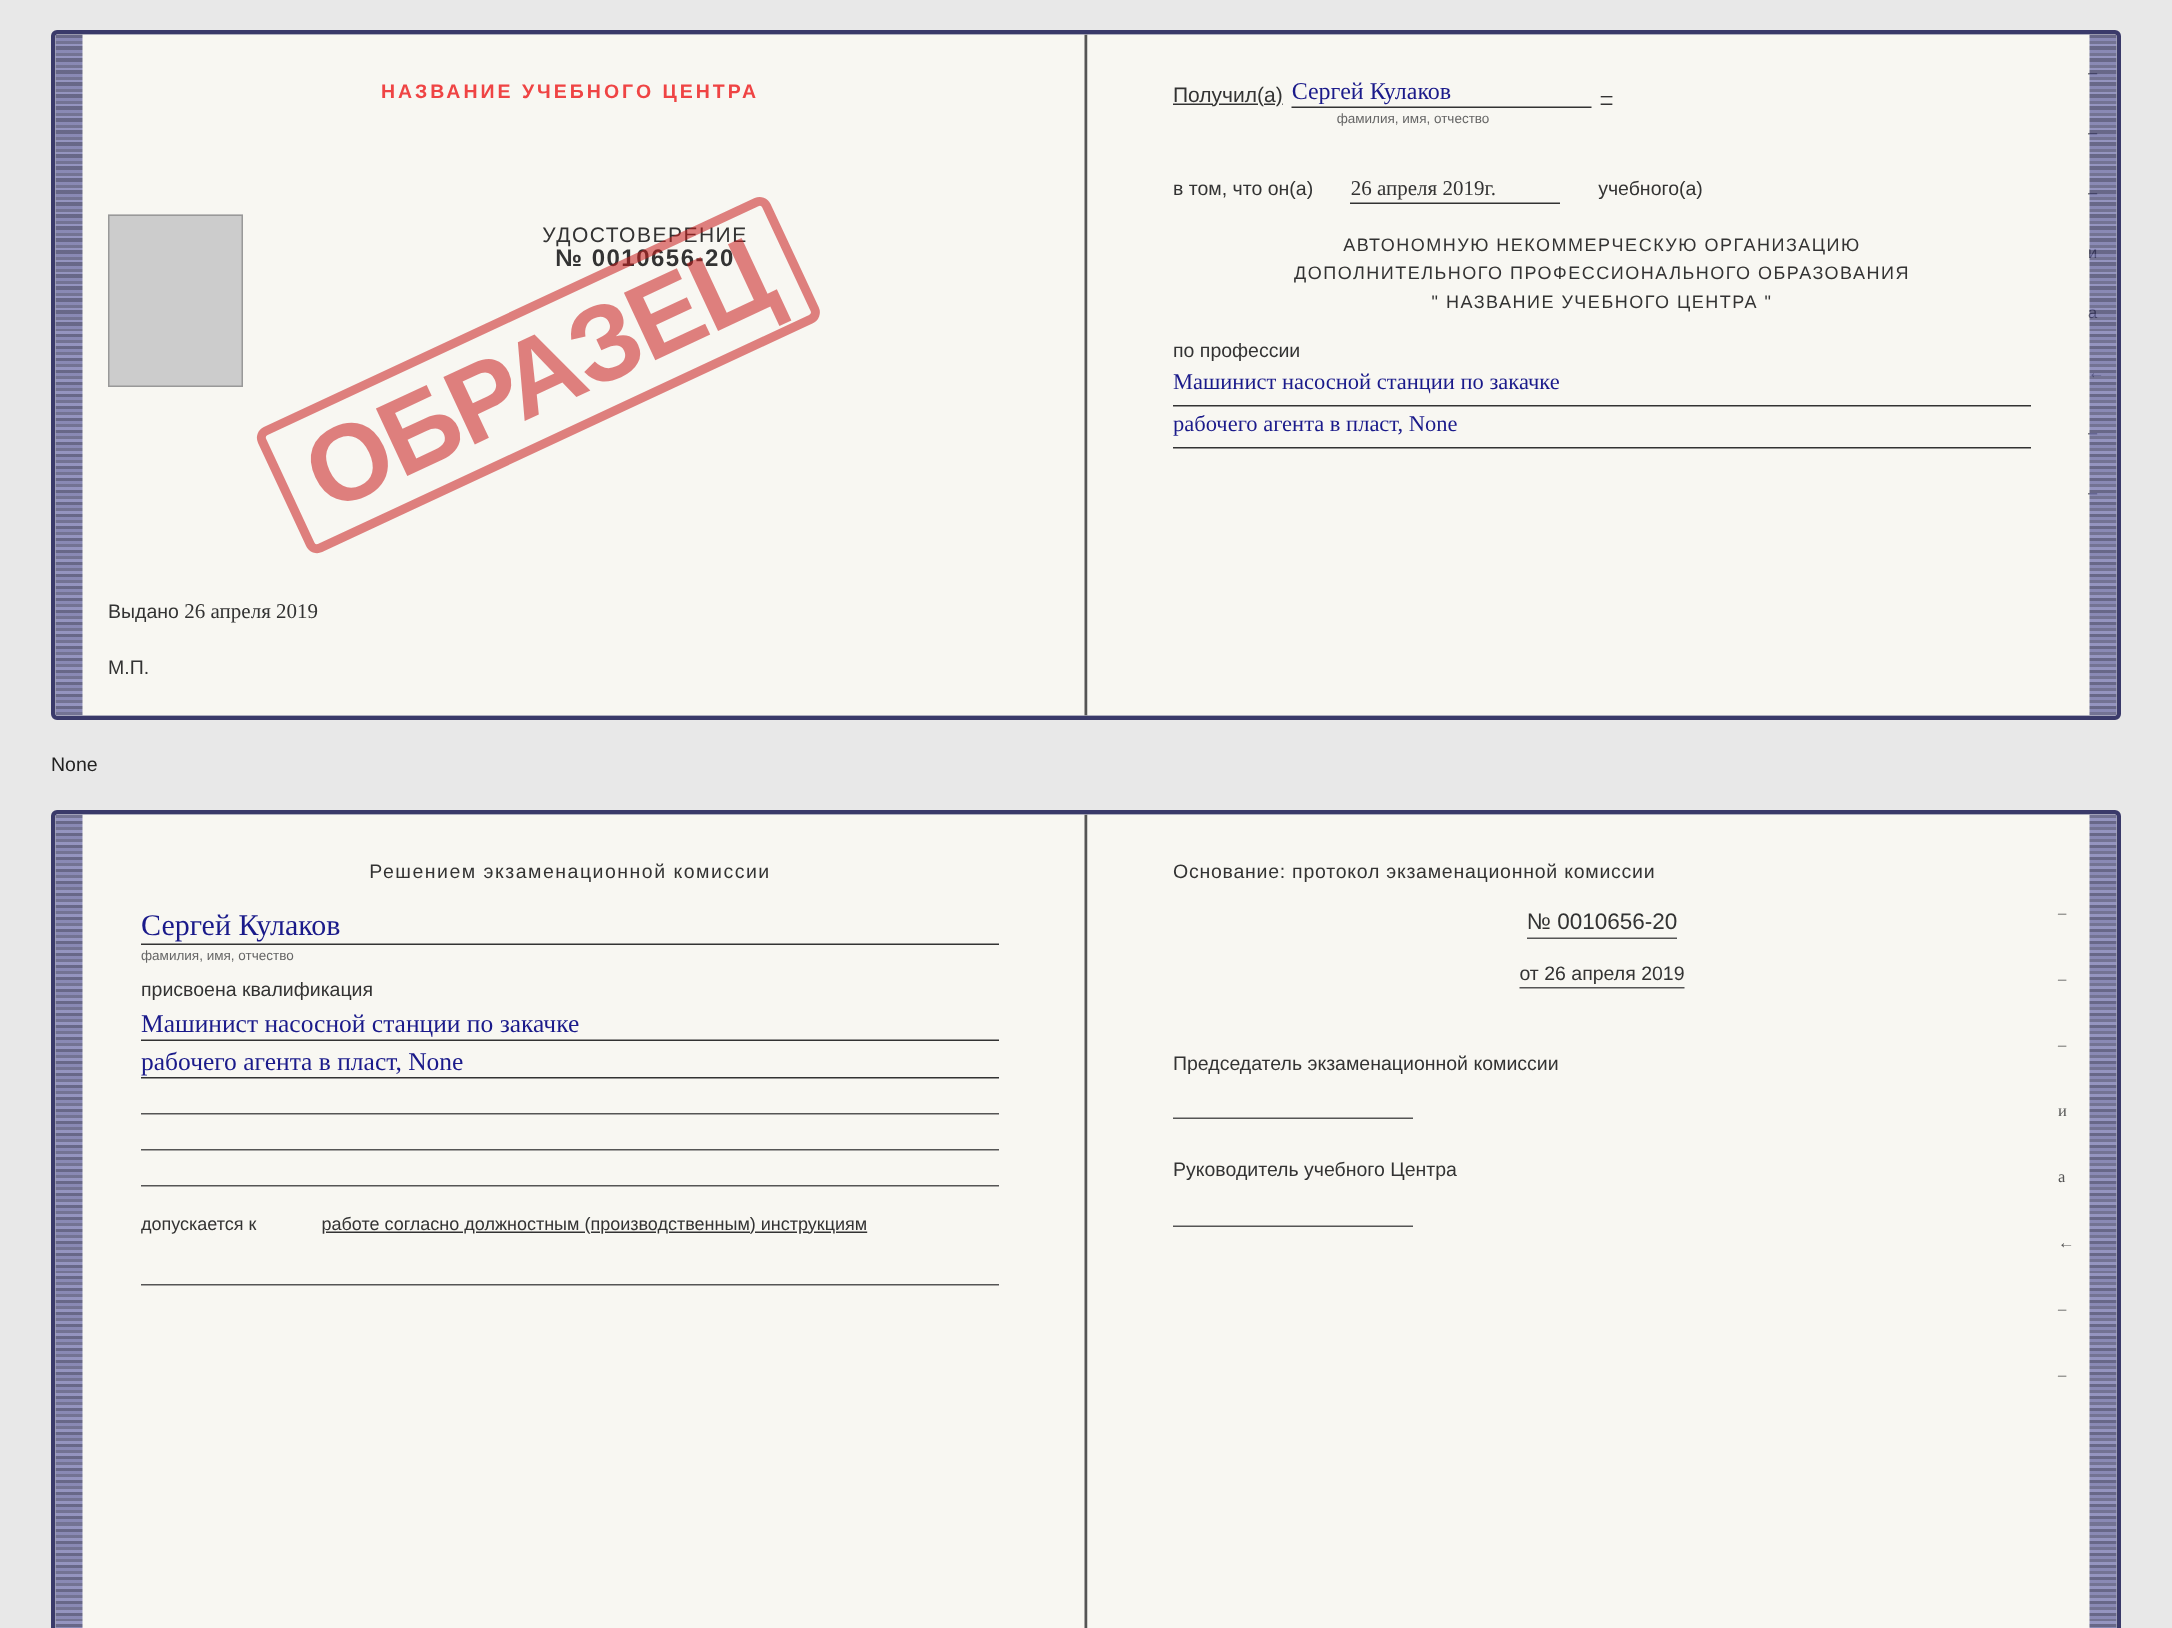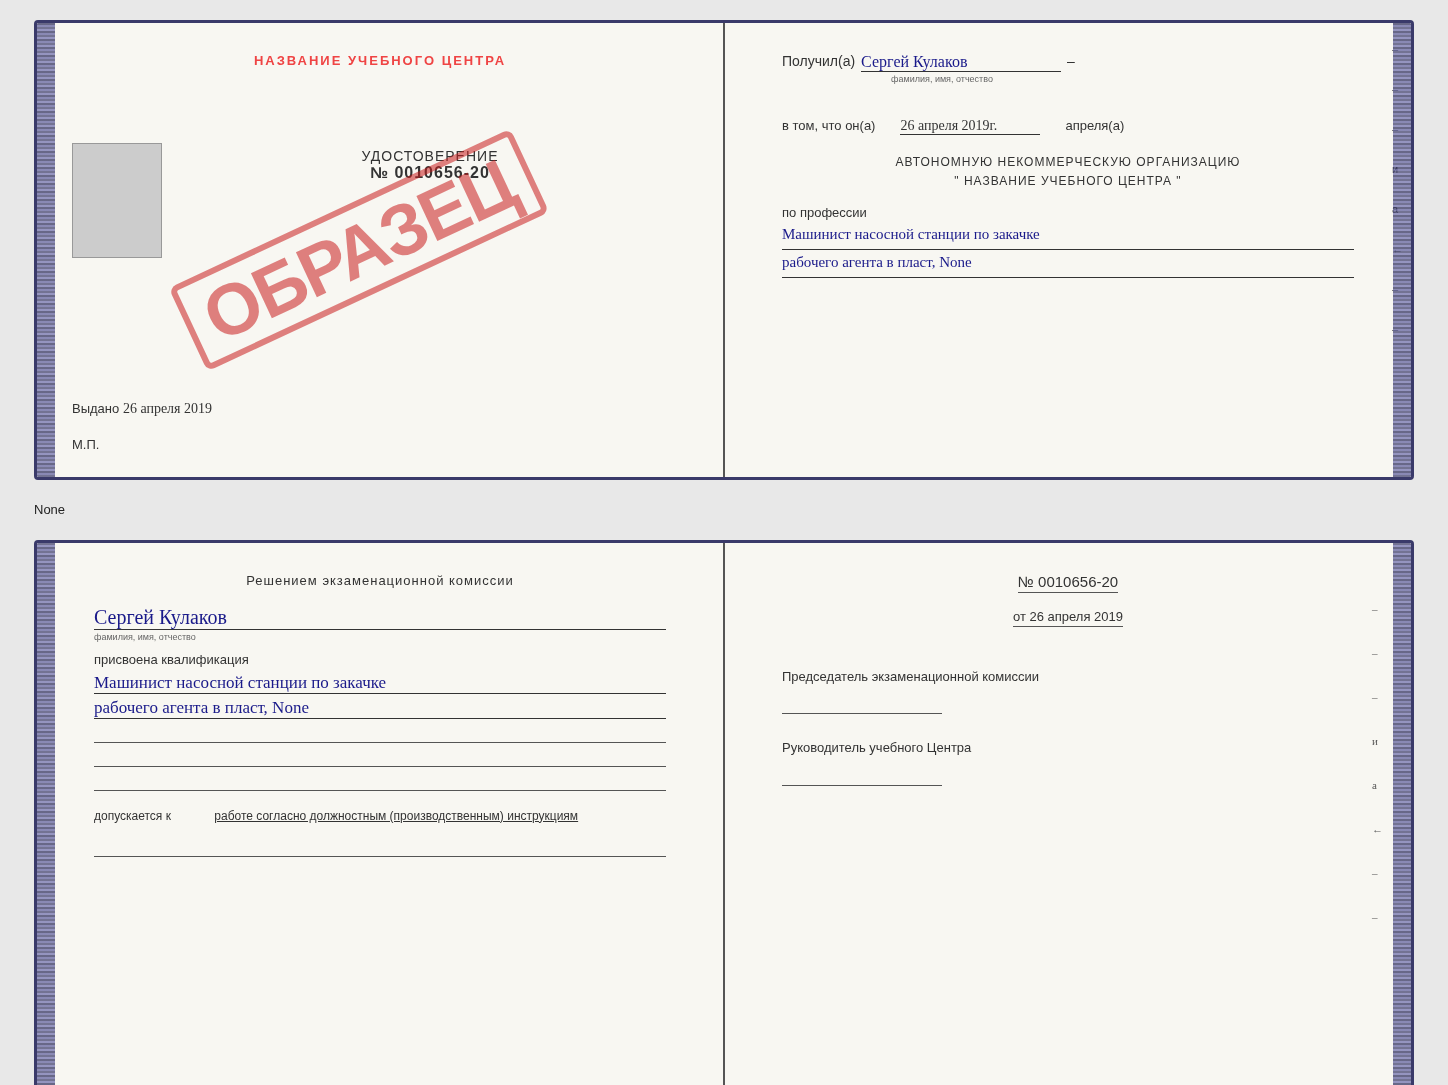--- a/index.html
+++ b/index.html
@@ -129,22 +129,23 @@
       border: 1px solid #999;
     }
 
     
     .poluchil-row {
       font-size: 14px;
       color: #333;
       font-family: Arial, sans-serif;
       margin-bottom: 18px;
       display: flex;
-      align-items: flex-start;
+      align-items: center;
       gap: 6px;
+      text-decoration: underline;
     }
 
     .handwritten {
       font-family: 'Segoe Script', 'Brush Script MT', cursive;
       font-size: 16px;
       color: #1a1a8a;
       border-bottom: 1px solid #333;
       min-width: 200px;
       display: inline-block;
     }
@@ -426,26 +427,27 @@
         </span>
         <span>–</span>
       </div>
 
       <br>
 
       
       <div class="vtom-row" style="margin-top:10px;">
         <span>в том, что он(а)</span>
         <span class="date-underline">26 апреля 2019г.</span>
-        <span class="okончil-text">апреля(а)</span>
+        <span class="okончil-text">учебного(а)</span>
       </div>
 
       
       <div class="avtonom-block" style="margin-top:14px;">
         <div>АВТОНОМНУЮ НЕКОММЕРЧЕСКУЮ ОРГАНИЗАЦИЮ</div>
+        <div>ДОПОЛНИТЕЛЬНОГО ПРОФЕССИОНАЛЬНОГО ОБРАЗОВАНИЯ</div>
         <div>"  НАЗВАНИЕ УЧЕБНОГО ЦЕНТРА  "</div>
       </div>
 
       
       <div class="po-professii" style="margin-top:12px;">по профессии</div>
       <span class="profession-handwritten">Машинист насосной станции по закачке</span>
       <span class="profession-handwritten">рабочего агента в пласт, None</span>
     </div>
 
     <div class="right-markers">
@@ -489,20 +491,21 @@
         <span>допускается к</span>
         <span class="dopusk-italic">работе согласно должностным (производственным) инструкциям</span>
       </div>
 
       <span class="blank-line" style="margin-top: 16px;"></span>
     </div>
   </div>
 
   <div class="doc-right">
     <div class="doc-left-inner">
+      <div class="osnovanie-title">Основание: протокол экзаменационной комиссии</div>
 
       <div class="protocol-center">
         <span class="protocol-number">№ 0010656-20</span>
       </div>
 
       <div class="ot-center">
         <span class="ot-row">
           <span>от</span>
           <span>26 апреля 2019</span>
         </span>

